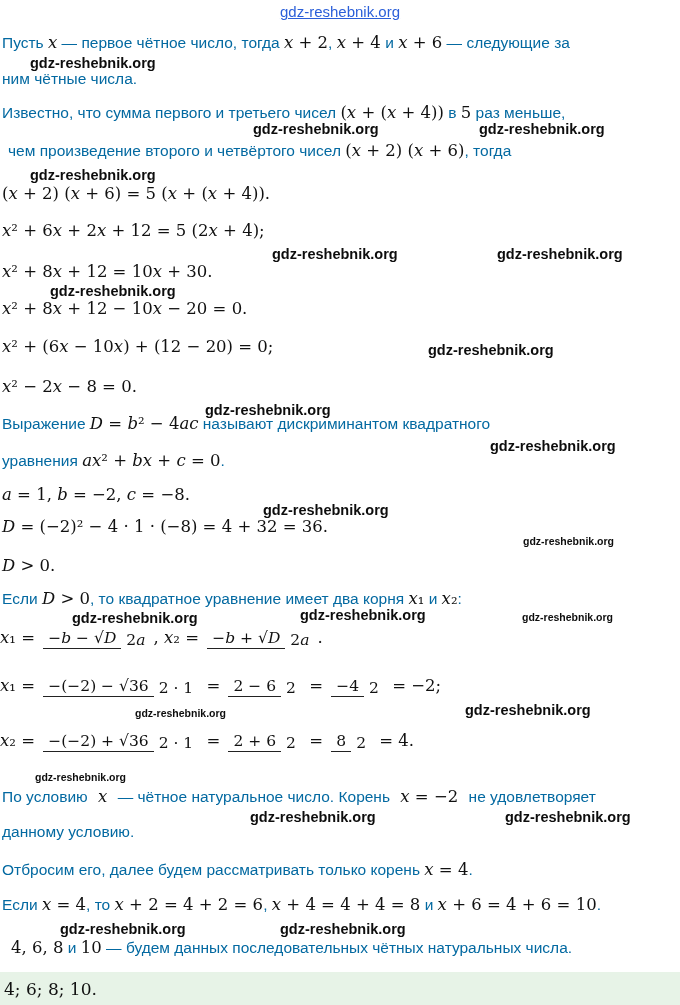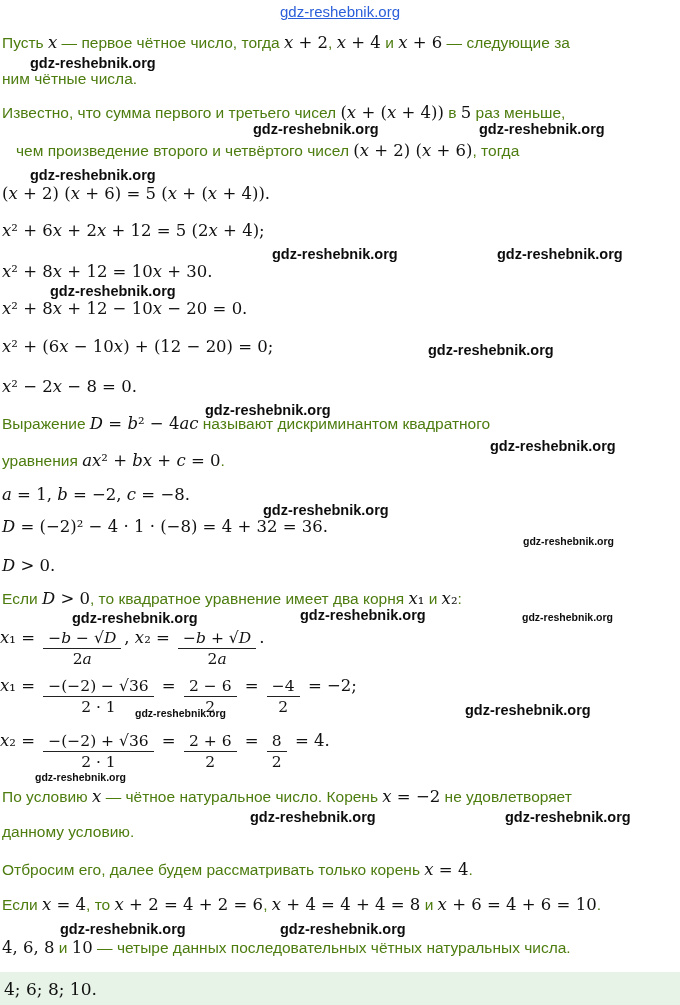--- a/index.html
+++ b/index.html
@@ -11,28 +11,28 @@
   .headlink{
     color:#2b5fd9;font-size:15px;text-decoration:underline;cursor:pointer;
     font-family:"Liberation Sans",sans-serif;
   }
   .layer{position:absolute;left:0;top:0;right:0;bottom:0;}
   .line{
     position:absolute;display:flex;align-items:baseline;white-space:pre;
   }
   .line.fracline{}
   .txt{
-    font-family:"Liberation Sans",sans-serif;font-size:15.5px;color:#4d7c0f;
+    font-family:"Liberation Sans",sans-serif;font-size:15.5px;color:#0369a1;
   }
   .math{
     font-family:"DejaVu Serif",serif;font-style:normal;font-size:16.5px;color:#111;
   }
   .math .it,.frac .it{font-style:italic;}
   .frac{
-    display:inline-flex;flex-direction:column;align-items:center;text-align:center;
+    display:inline-flex;flex-direction:row;align-items:center;text-align:center;
     font-family:"DejaVu Serif",serif;font-size:15.5px;margin:0 3px;vertical-align:middle;color:#111;
   }
   .frac .num{display:block;padding:0 5px 1px;border-bottom:1.3px solid #222;}
   .frac .den{display:block;padding:1px 5px 0;}
   .wm{
     position:absolute;font-family:"Liberation Sans",sans-serif;font-weight:700;
     font-size:14.5px;color:#0d0d0d;white-space:nowrap;
   }
   .wm.small{font-size:10.5px;}
   .answer-bar{
@@ -45,41 +45,41 @@
 <body>
 
 <div class="page">
   <div class="header">
     <a class="headlink">gdz-reshebnik.org</a>
   </div>
   <div class="layer">
       <div class="line" style="top: 33px; left: 2px;"><span class="txt">Пусть </span><span class="math"><span class="it">x</span></span><span class="txt"> — первое чётное число, тогда </span><span class="math"><span class="it">x</span><span> + 2</span></span><span class="txt">, </span><span class="math"><span class="it">x</span><span> + 4</span></span><span class="txt"> и </span><span class="math"><span class="it">x</span><span> + 6</span></span><span class="txt"> — следующие за</span></div>
       <div class="line" style="top: 70px; left: 2px;"><span class="txt">ним чётные числа.</span></div>
       <div class="line" style="top: 103px; left: 2px; justify-content: flex-end;"><span class="txt">Известно, что сумма первого и третьего чисел </span><span class="math"><span>(</span><span class="it">x</span><span> + (</span><span class="it">x</span><span> + 4))</span></span><span class="txt"> в </span><span class="math"><span>5</span></span><span class="txt"> раз меньше,</span></div>
-      <div class="line" style="top: 141px; left: 16px;"><span class="txt">чем произведение второго и четвёртого чисел </span><span class="math"><span>(</span><span class="it">x</span><span> + 2) (</span><span class="it">x</span><span> + 6)</span></span><span class="txt">, тогда</span></div>
+      <div class="line" style="top: 141px; left: 8px;"><span class="txt">чем произведение второго и четвёртого чисел </span><span class="math"><span>(</span><span class="it">x</span><span> + 2) (</span><span class="it">x</span><span> + 6)</span></span><span class="txt">, тогда</span></div>
       <div class="line" style="top: 184px; left: 2px;"><span class="math"><span>(</span><span class="it">x</span><span> + 2) (</span><span class="it">x</span><span> + 6) = 5 (</span><span class="it">x</span><span> + (</span><span class="it">x</span><span> + 4)).</span></span></div>
       <div class="line" style="top: 221px; left: 2px;"><span class="math"><span class="it">x</span><span>² + 6</span><span class="it">x</span><span> + 2</span><span class="it">x</span><span> + 12 = 5 (2</span><span class="it">x</span><span> + 4);</span></span></div>
       <div class="line" style="top: 262px; left: 2px;"><span class="math"><span class="it">x</span><span>² + 8</span><span class="it">x</span><span> + 12 = 10</span><span class="it">x</span><span> + 30.</span></span></div>
       <div class="line" style="top: 299px; left: 2px;"><span class="math"><span class="it">x</span><span>² + 8</span><span class="it">x</span><span> + 12 − 10</span><span class="it">x</span><span> − 20 = 0.</span></span></div>
       <div class="line" style="top: 337px; left: 2px;"><span class="math"><span class="it">x</span><span>² + (6</span><span class="it">x</span><span> − 10</span><span class="it">x</span><span>) + (12 − 20) = 0;</span></span></div>
       <div class="line" style="top: 377px; left: 2px;"><span class="math"><span class="it">x</span><span>² − 2</span><span class="it">x</span><span> − 8 = 0.</span></span></div>
       <div class="line" style="top: 414px; left: 2px;"><span class="txt">Выражение </span><span class="math"><span class="it">D</span><span> = </span><span class="it">b</span><span>² − 4</span><span class="it">ac</span></span><span class="txt"> называют дискриминантом квадратного</span></div>
       <div class="line" style="top: 451px; left: 2px;"><span class="txt">уравнения </span><span class="math"><span class="it">ax</span><span>² + </span><span class="it">bx</span><span> + </span><span class="it">c</span><span> = 0</span></span><span class="txt">.</span></div>
       <div class="line" style="top: 485px; left: 2px;"><span class="math"><span class="it">a</span><span> = 1, </span><span class="it">b</span><span> = −2, </span><span class="it">c</span><span> = −8.</span></span></div>
       <div class="line" style="top: 517px; left: 2px;"><span class="math"><span class="it">D</span><span> = (−2)² − 4 · 1 · (−8) = 4 + 32 = 36.</span></span></div>
       <div class="line" style="top: 556px; left: 2px;"><span class="math"><span class="it">D</span><span> &gt; 0.</span></span></div>
       <div class="line" style="top: 589px; left: 2px;"><span class="txt">Если </span><span class="math"><span class="it">D</span><span> &gt; 0</span></span><span class="txt">, то квадратное уравнение имеет два корня </span><span class="math"><span class="it">x</span><span>₁</span></span><span class="txt"> и </span><span class="math"><span class="it">x</span><span>₂</span></span><span class="txt">:</span></div>
       <div class="line fracline" style="top: 628px; left: 0px;"><span class="math"><span class="it">x</span><span>₁ = </span></span><span class="frac"><span class="num"><span>−</span><span class="it">b</span><span> − √</span><span class="it">D</span></span><span class="den"><span>2</span><span class="it">a</span></span></span><span class="math"><span>, </span><span class="it">x</span><span>₂ = </span></span><span class="frac"><span class="num"><span>−</span><span class="it">b</span><span> + √</span><span class="it">D</span></span><span class="den"><span>2</span><span class="it">a</span></span></span><span class="math"><span>.</span></span></div>
       <div class="line fracline" style="top: 676px; left: 0px;"><span class="math"><span class="it">x</span><span>₁ = </span></span><span class="frac"><span class="num"><span>−(−2) − √36</span></span><span class="den"><span>2 · 1</span></span></span><span class="math"><span> = </span></span><span class="frac"><span class="num"><span>2 − 6</span></span><span class="den"><span>2</span></span></span><span class="math"><span> = </span></span><span class="frac"><span class="num"><span>−4</span></span><span class="den"><span>2</span></span></span><span class="math"><span> = −2;</span></span></div>
       <div class="line fracline" style="top: 731px; left: 0px;"><span class="math"><span class="it">x</span><span>₂ = </span></span><span class="frac"><span class="num"><span>−(−2) + √36</span></span><span class="den"><span>2 · 1</span></span></span><span class="math"><span> = </span></span><span class="frac"><span class="num"><span>2 + 6</span></span><span class="den"><span>2</span></span></span><span class="math"><span> = </span></span><span class="frac"><span class="num"><span>8</span></span><span class="den"><span>2</span></span></span><span class="math"><span> = 4.</span></span></div>
-      <div class="line" style="top: 787px; left: 2px;"><span class="txt">По условию </span><span class="math"><span class="it">x</span></span><span class="txt"> — чётное натуральное число. Корень </span><span class="math"><span class="it">x</span><span> = −2</span></span><span class="txt"> не удовлетворяет</span></div>
+      <div class="line" style="top: 787px; left: 2px; gap: 6px;"><span class="txt">По условию </span><span class="math"><span class="it">x</span></span><span class="txt"> — чётное натуральное число. Корень </span><span class="math"><span class="it">x</span><span> = −2</span></span><span class="txt"> не удовлетворяет</span></div>
       <div class="line" style="top: 823px; left: 2px;"><span class="txt">данному условию.</span></div>
       <div class="line" style="top: 860px; left: 2px;"><span class="txt">Отбросим его, далее будем рассматривать только корень </span><span class="math"><span class="it">x</span><span> = 4</span></span><span class="txt">.</span></div>
       <div class="line" style="top: 895px; left: 2px;"><span class="txt">Если </span><span class="math"><span class="it">x</span><span> = 4</span></span><span class="txt">, то </span><span class="math"><span class="it">x</span><span> + 2 = 4 + 2 = 6</span></span><span class="txt">, </span><span class="math"><span class="it">x</span><span> + 4 = 4 + 4 = 8</span></span><span class="txt"> и </span><span class="math"><span class="it">x</span><span> + 6 = 4 + 6 = 10</span></span><span class="txt">.</span></div>
-      <div class="line" style="top: 938px; left: 2px;"><span class="math"><span>4, 6, 8</span></span><span class="txt"> и </span><span class="math"><span>10</span></span><span class="txt"> — четыре данных последовательных чётных натуральных числа.</span></div>
+      <div class="line" style="top: 938px; left: 11px;"><span class="math"><span>4, 6, 8</span></span><span class="txt"> и </span><span class="math"><span>10</span></span><span class="txt"> — будем данных последовательных чётных натуральных числа.</span></div>
     </div>
   <div class="layer">
       <span class="wm" style="left: 30px; top: 55px;">gdz-reshebnik.org</span>
       <span class="wm" style="left: 253px; top: 121px;">gdz-reshebnik.org</span>
       <span class="wm" style="left: 479px; top: 121px;">gdz-reshebnik.org</span>
       <span class="wm" style="left: 30px; top: 167px;">gdz-reshebnik.org</span>
       <span class="wm" style="left: 272px; top: 246px;">gdz-reshebnik.org</span>
       <span class="wm" style="left: 497px; top: 246px;">gdz-reshebnik.org</span>
       <span class="wm" style="left: 50px; top: 283px;">gdz-reshebnik.org</span>
       <span class="wm" style="left: 428px; top: 342px;">gdz-reshebnik.org</span>

